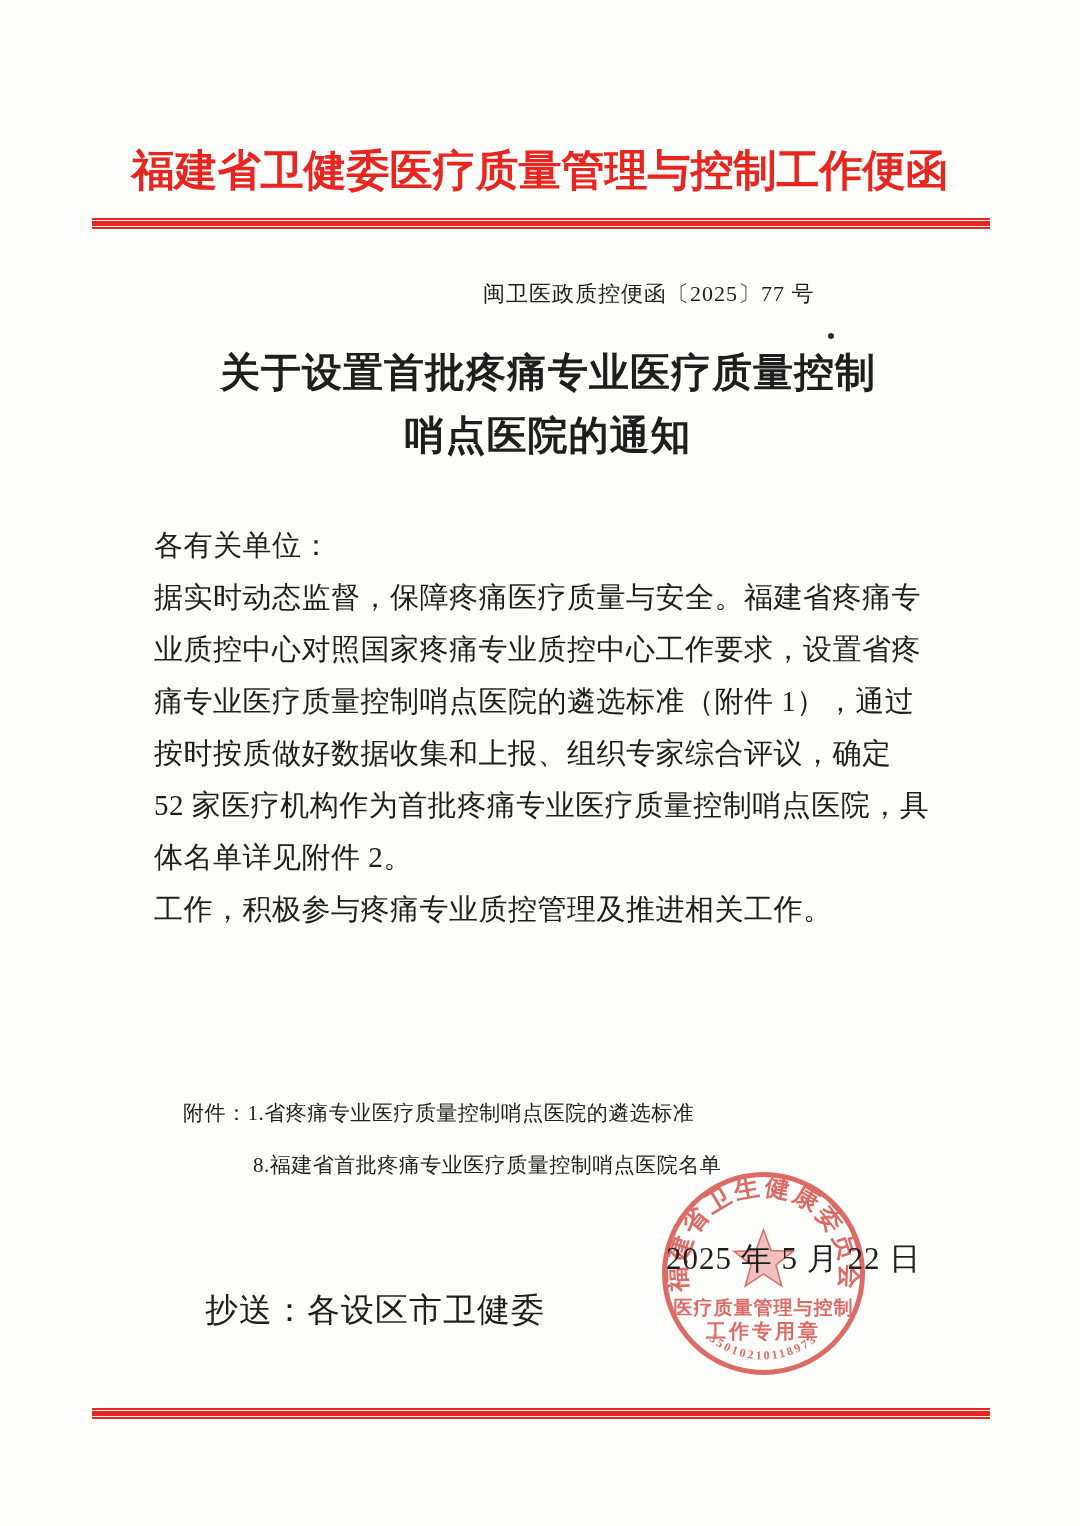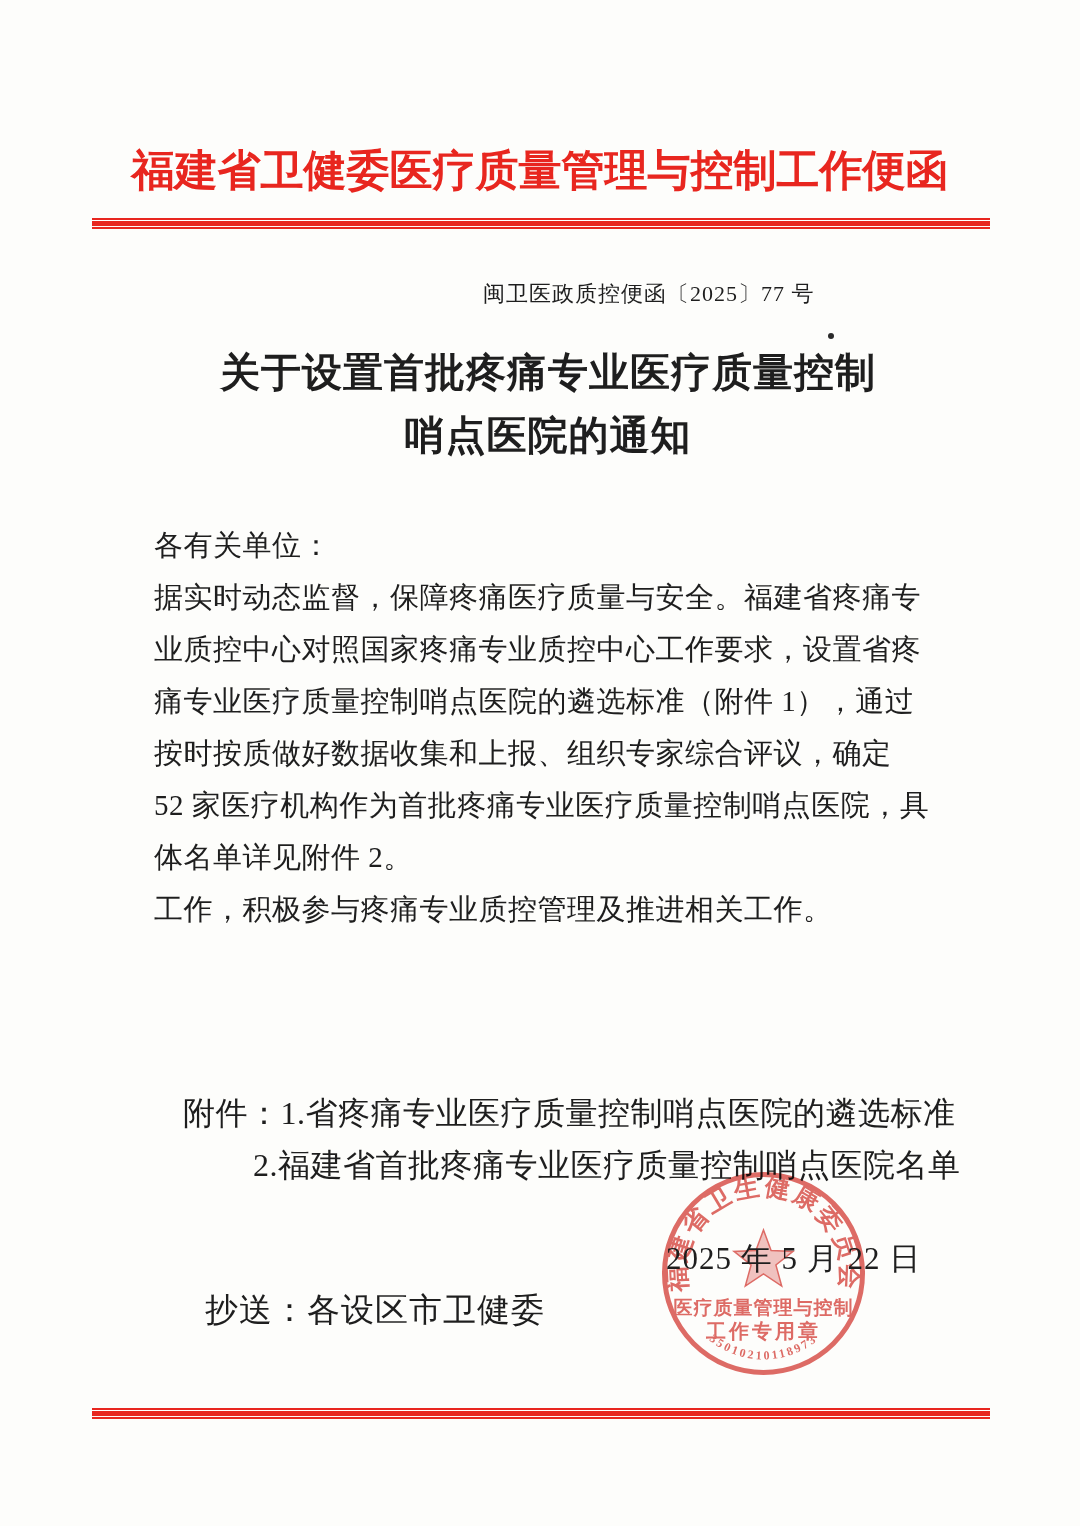--- a/index.html
+++ b/index.html
@@ -51,21 +51,21 @@
   }
   .body-line{
     font-size:29px;line-height:52px;height:52px;
     letter-spacing:.5px;white-space:nowrap;
   }
   .body-line.indent{padding-left:59px;}
   .attach-block{
     position:absolute;top:1087px;left:183px;width:760px;
   }
   .attach-line{
-    font-size:32px;line-height:52px;height:52px;
+    font-size:21px;line-height:52px;height:52px;
     letter-spacing:.5px;white-space:nowrap;
   }
   .attach-line.second{padding-left:70px;}
   .date-line{
     position:absolute;top:1238px;left:666px;
     font-size:31px;letter-spacing:1px;white-space:nowrap;
     z-index:3;
   }
   .cc-line{
     position:absolute;top:1288px;left:205px;
@@ -111,21 +111,21 @@
     <div class="body-line">业质控中心对照国家疼痛专业质控中心工作要求，设置省疼</div>
     <div class="body-line">痛专业医疗质量控制哨点医院的遴选标准（附件 1），通过</div>
     <div class="body-line">按时按质做好数据收集和上报、组织专家综合评议，确定</div>
     <div class="body-line">52 家医疗机构作为首批疼痛专业医疗质量控制哨点医院，具</div>
     <div class="body-line">体名单详见附件 2。</div>
     <div class="body-line">工作，积极参与疼痛专业质控管理及推进相关工作。</div>
   </div>
 
   <div class="attach-block">
     <div class="attach-line">附件：1.省疼痛专业医疗质量控制哨点医院的遴选标准</div>
-    <div class="attach-line second">2.福建省首批疼痛专业医疗质量控制哨点医院名单</div>
+    <div class="attach-line second">8.福建省首批疼痛专业医疗质量控制哨点医院名单</div>
   </div>
 
   <svg class="stamp" viewBox="0 0 215 215" width="215" height="215" xmlns="http://www.w3.org/2000/svg">
     <g>
       <circle cx="107.5" cy="107.5" r="99" fill="none" stroke="#d84b45" stroke-width="5"></circle>
       <path id="sealArcTop" d="M 29.8 114.3 A 78 78 0 1 1 185.2 114.3" fill="none"></path>
       <path id="sealArcBottom" d="M 26.7 136.9 A 86 86 0 0 0 188.3 136.9" fill="none"></path>
       <text class="seal-org" text-anchor="middle">
         <textPath href="#sealArcTop" startOffset="50%">福建省卫生健康委员会</textPath>
       </text>

